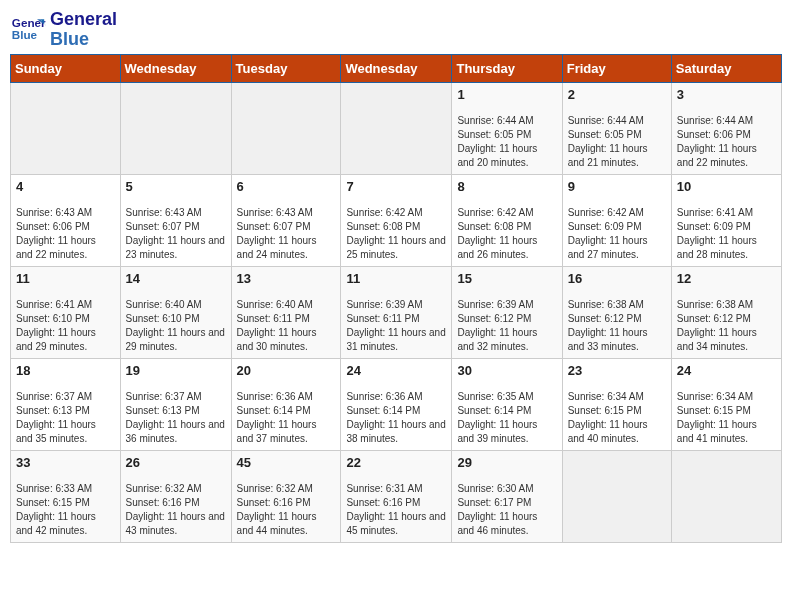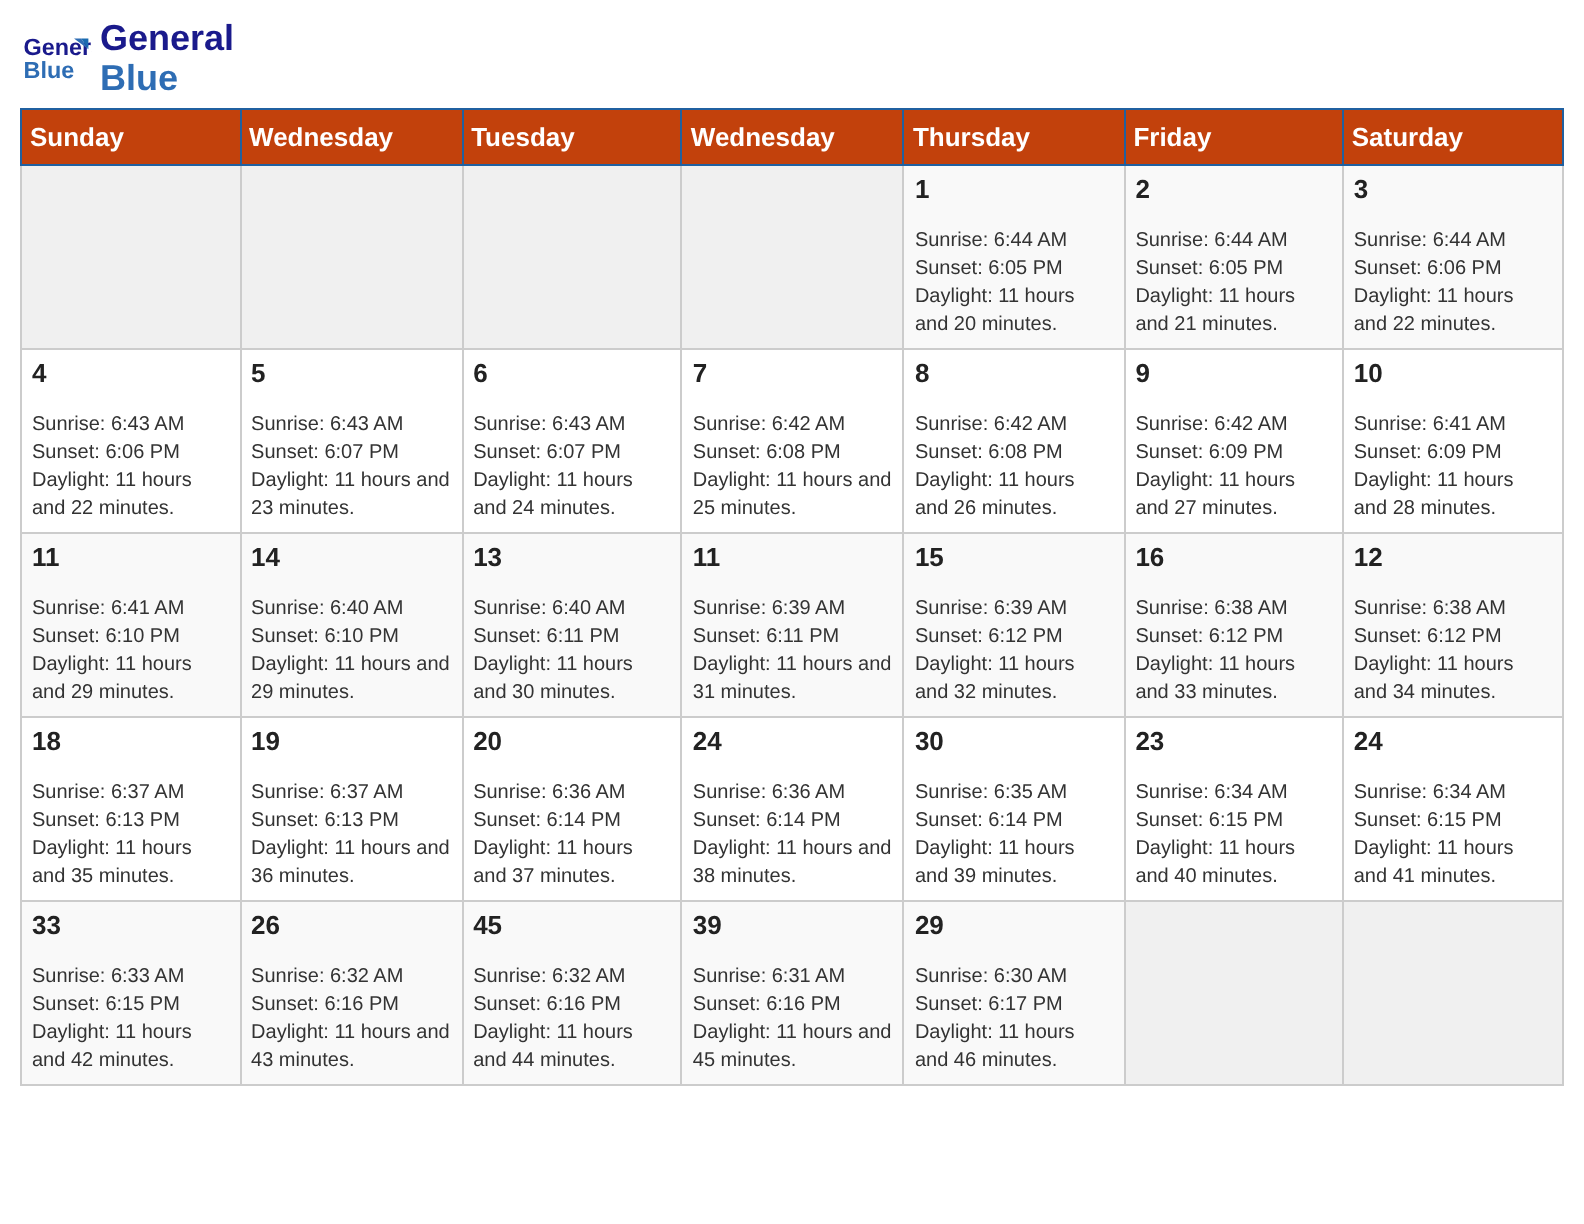--- a/index.html
+++ b/index.html
@@ -242,21 +242,21 @@
         </td>
         <td>
           <span class="day-number">26</span>
           <div class="day-info">Sunrise: 6:32 AM<br>Sunset: 6:16 PM<br>Daylight: 11 hours and 43 minutes.</div>
         </td>
         <td>
           <span class="day-number">45</span>
           <div class="day-info">Sunrise: 6:32 AM<br>Sunset: 6:16 PM<br>Daylight: 11 hours and 44 minutes.</div>
         </td>
         <td>
-          <span class="day-number">39</span>
+          <span class="day-number">22</span>
           <div class="day-info">Sunrise: 6:31 AM<br>Sunset: 6:16 PM<br>Daylight: 11 hours and 45 minutes.</div>
         </td>
         <td>
           <span class="day-number">29</span>
           <div class="day-info">Sunrise: 6:30 AM<br>Sunset: 6:17 PM<br>Daylight: 11 hours and 46 minutes.</div>
         </td>
         <td class="empty"></td>
         <td class="empty"></td>
       </tr>
     </tbody>

